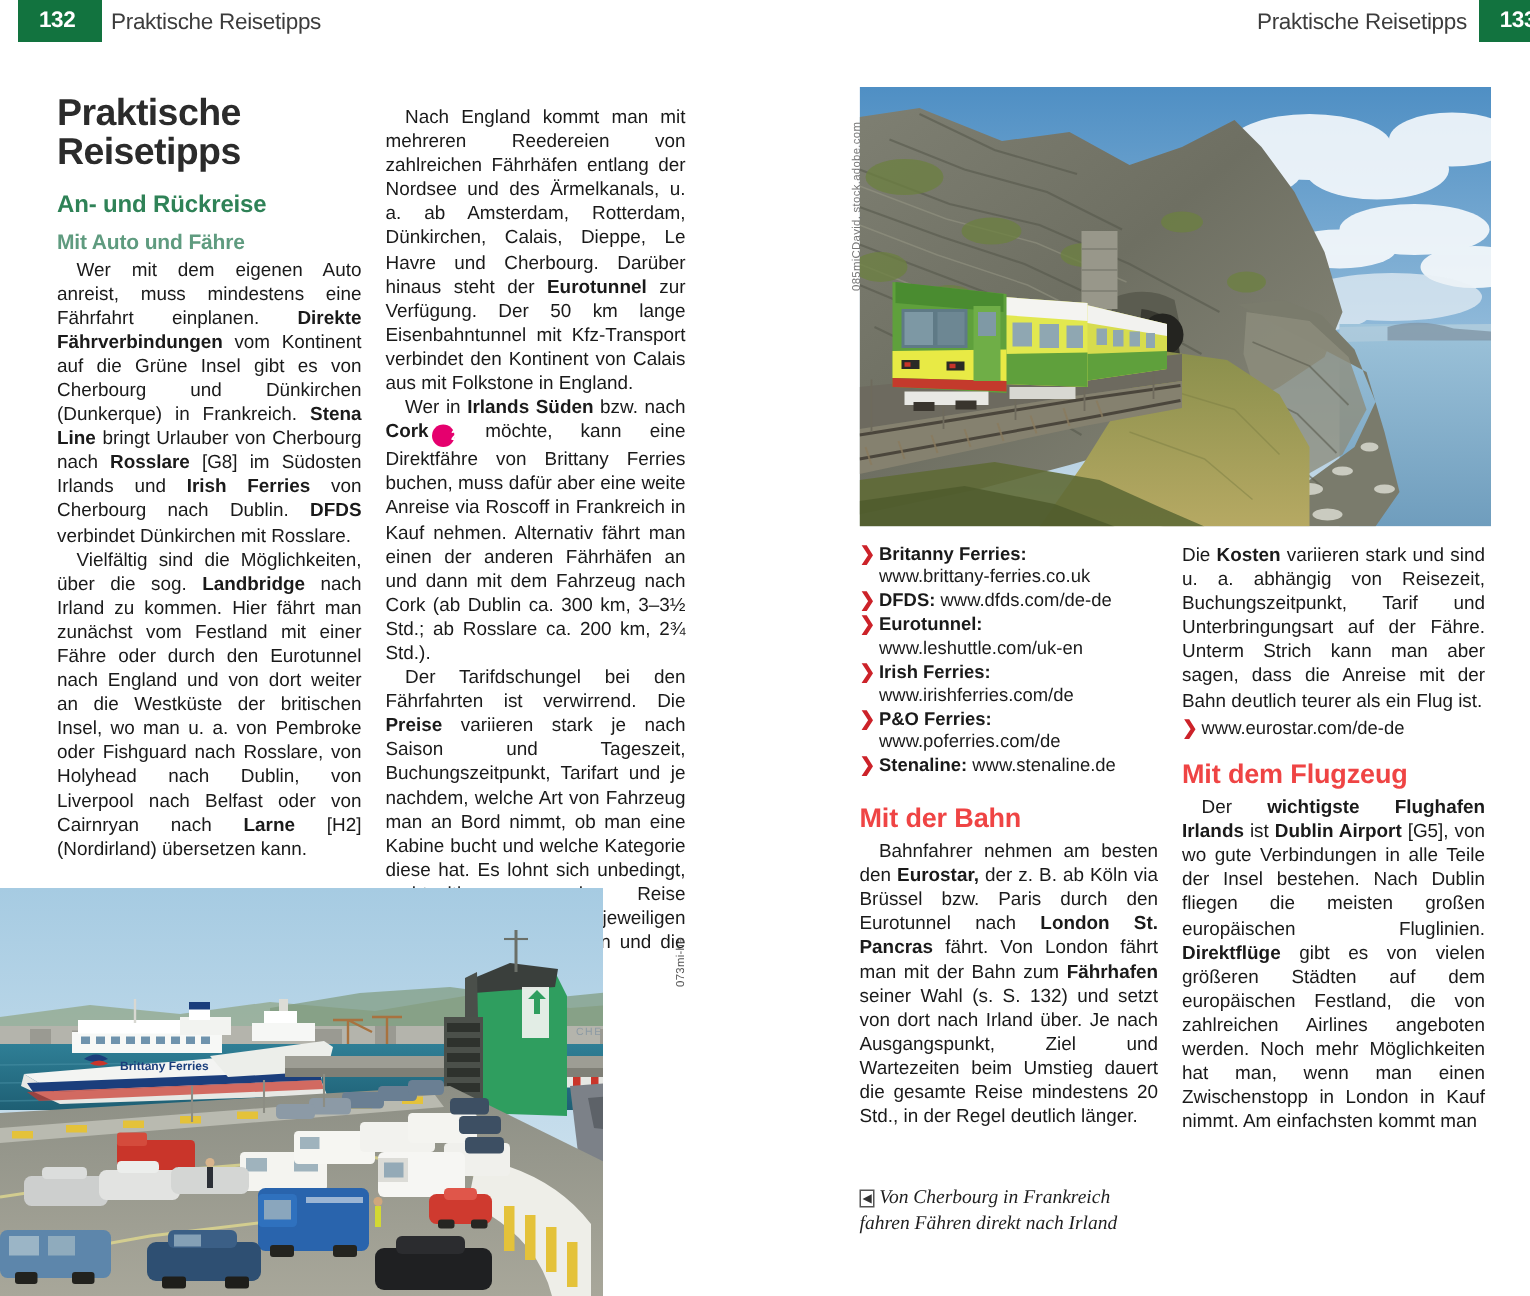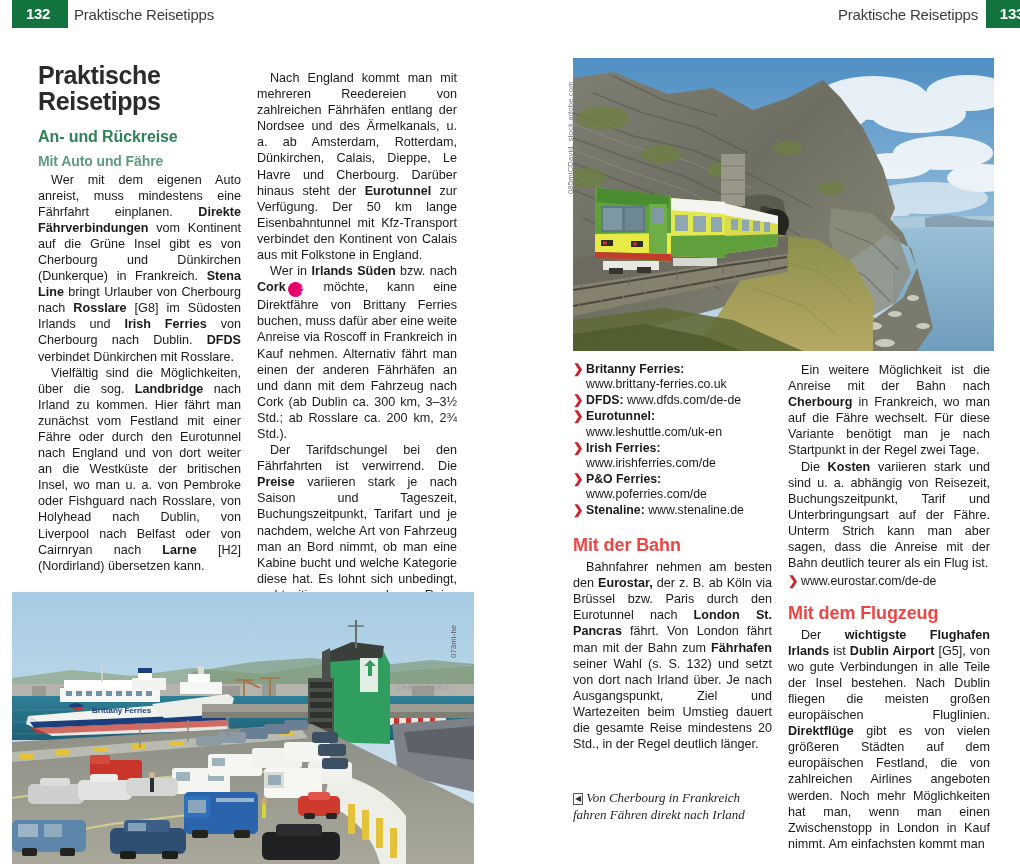--- a/index.html
+++ b/index.html
@@ -47,21 +47,21 @@
 
   
   .c1{position:absolute;left:38px;top:62px;width:203px;}
   .c2{position:absolute;left:257px;top:70px;width:200px;}
   .c3{position:absolute;left:573px;top:362px;width:199px;}
   .c4{position:absolute;left:788px;top:362px;width:202px;}
 
   
   .photo{position:absolute;overflow:hidden;}
   .ph-train{left:573px;top:58px;width:421px;height:293px;}
-  .ph-port{left:12px;top:592px;width:462px;height:272px;}
+  .ph-port{left:0px;top:592px;width:402px;height:272px;}
 
   .credit{position:absolute;font-size:7.6px;color:#777;writing-mode:vertical-rl;
           transform:rotate(180deg);letter-spacing:.2px;
           font-family:"Liberation Sans",sans-serif;}
   .credit-train{left:566px;top:62px;height:132px;}
   .credit-port{left:449px;top:596px;height:62px;color:#555;}
 
   svg{display:block;}
 </style>
 </head>
@@ -301,21 +301,20 @@
   <div style="height:16px"></div>
   <h3 class="h3b">Mit der Bahn</h3>
   <p class="bd ind"><span>Bahnfahrer nehmen am besten den </span><b>Eurostar,</b><span> der z. B. ab Köln via Brüssel bzw. Paris durch den Eurotunnel nach </span><b>London St. Pancras</b><span> fährt. Von London fährt man mit der Bahn zum </span><b>Fährhafen</b><span> seiner Wahl (s. S. 132) und setzt von dort nach Irland über. Je nach Ausgangspunkt, Ziel und Wartezeiten beim Umstieg dauert die gesamte Reise mindestens 20 Std., in der Regel deutlich länger.</span></p>
 
   <div style="height:22px"></div>
   <div style="height:16px"></div>
   <div class="cap"><span class="abox">◀</span><span>Von Cherbourg in Frankreich fahren Fähren direkt nach Irland</span></div>
 </div>
 
 <div class="c4">
-  <p class="bd ind"><span>Ein weitere Möglichkeit ist die Anreise mit der Bahn nach </span><b>Cherbourg</b><span> in Frankreich, wo man auf die Fähre wechselt. Für diese Variante benötigt man je nach Startpunkt in der Regel zwei Tage.</span></p>
 
   <p class="bd"><span>Die </span><b>Kosten</b><span> variieren stark und sind u. a. abhängig von Reisezeit, Buchungszeitpunkt, Tarif und Unterbringungsart auf der Fähre. Unterm Strich kann man aber sagen, dass die Anreise mit der Bahn deutlich teurer als ein Flug ist.</span></p>
 
   <div class="single-link"><span class="chev">❯</span><span>www.eurostar.com/de-de</span></div>
 
   <div style="height:13px"></div>
   <h3 class="h3b">Mit dem Flugzeug</h3>
   <p class="bd ind"><span>Der </span><b>wichtigste Flughafen Irlands</b><span> ist </span><b>Dublin Airport</b><span> [G5], von wo gute Verbindungen in alle Teile der Insel bestehen. Nach Dublin fliegen die meisten großen europäischen Fluglinien. </span><b>Direktflüge</b><span> gibt es von vielen größeren Städten auf dem europäischen Festland, die von zahlreichen Airlines angeboten werden. Noch mehr Möglichkeiten hat man, wenn man einen Zwischenstopp in London in Kauf nimmt. Am einfachsten kommt man</span></p>
 </div>
 

